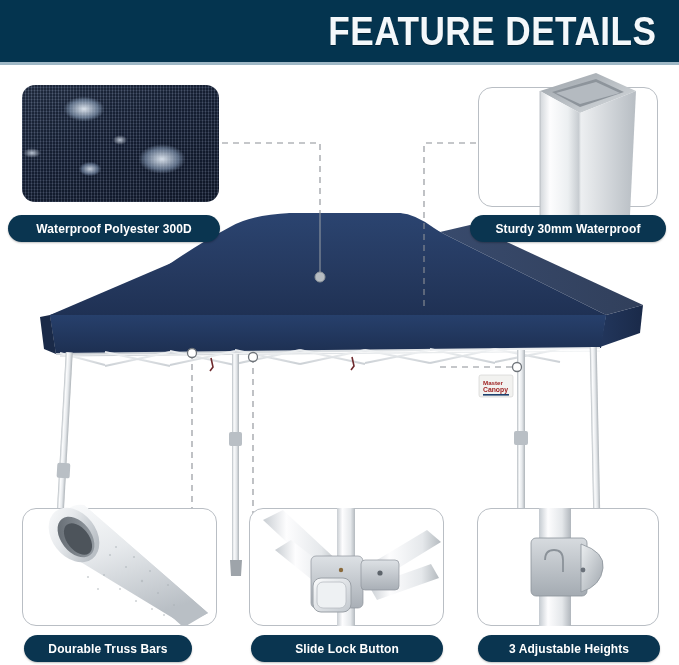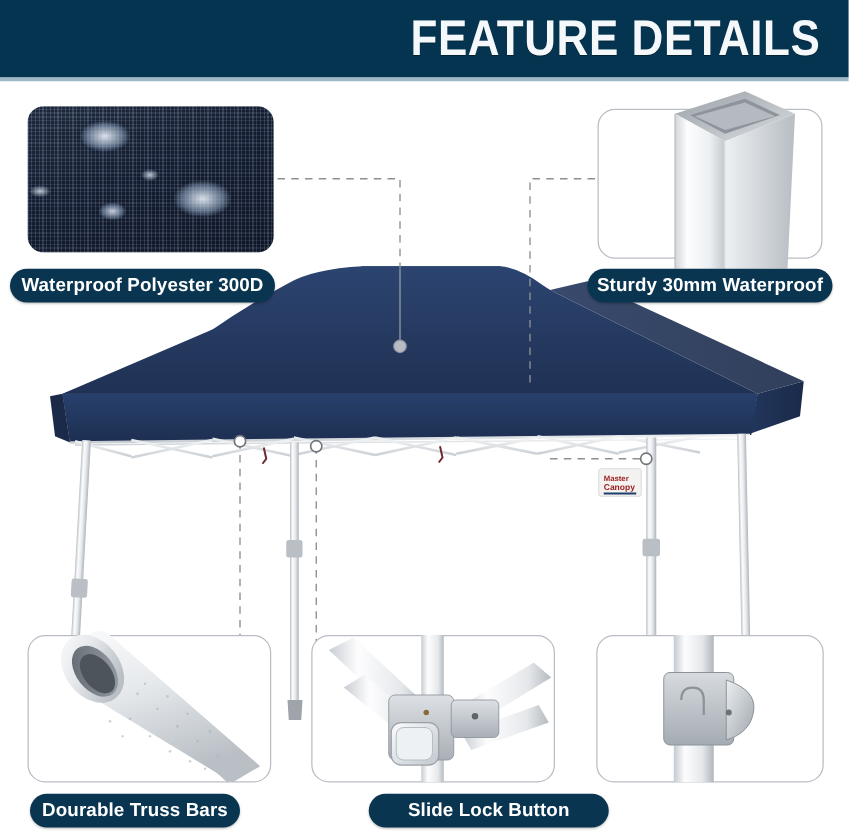--- a/index.html
+++ b/index.html
@@ -71,32 +71,32 @@
 
   
   #collar-frame{ left:477px; top:443px; width:182px; height:118px; }
 
   
   .pill{
     position:absolute;
     background:#0a3550;
     color:#ffffff;
     border-radius:999px;
-    font-size:15px;
+    font-size:12px;
     font-weight:bold;
     display:flex; align-items:center; justify-content:center;
     height:27px;
     box-shadow:0 1px 2px rgba(0,0,0,.25);
     white-space:nowrap;
     letter-spacing:0.1px;
   }
   #pill-waterproof{ left:8px;   top:150px; width:212px; }
   #pill-sturdy{    left:470px; top:150px; width:196px; }
   #pill-truss{     left:24px;  top:570px; width:168px; }
-  #pill-slide{     left:251px; top:570px; width:192px;margin-left:44px; }
+  #pill-slide{     left:251px; top:570px; width:192px; }
   #pill-heights{   left:478px; top:570px; width:182px; }
 
   
   #canopy{ position:absolute; left:0; top:0; width:679px; height:600px; }
 </style>
 </head>
 <body>
 
 <div class="banner">
   <div class="banner-title">FEATURE DETAILS</div>
@@ -360,14 +360,15 @@
 
     <rect x="62" y="0" width="32" height="118" fill="url(#legG)"></rect>
 
     <rect x="54" y="30" width="56" height="58" rx="5" fill="url(#clampG)" stroke="#8c939a" stroke-width="0.8"></rect>
 
     <path d="M 104,36 Q 128,44 126,60 Q 124,78 104,84 Z" fill="url(#leverG)" stroke="#8c939a" stroke-width="0.8"></path>
     <circle cx="106" cy="62" r="2.4" fill="#6a717a"></circle>
 
     <path d="M 68,52 q 0,-10 9,-10 q 9,0 9,10 l 0,12" fill="none" stroke="#8b9299" stroke-width="1.8"></path>
   </svg>
+  <div class="pill" id="pill-heights">3 Adjustable Heights</div>
 
 </div>
 
 </body></html>

